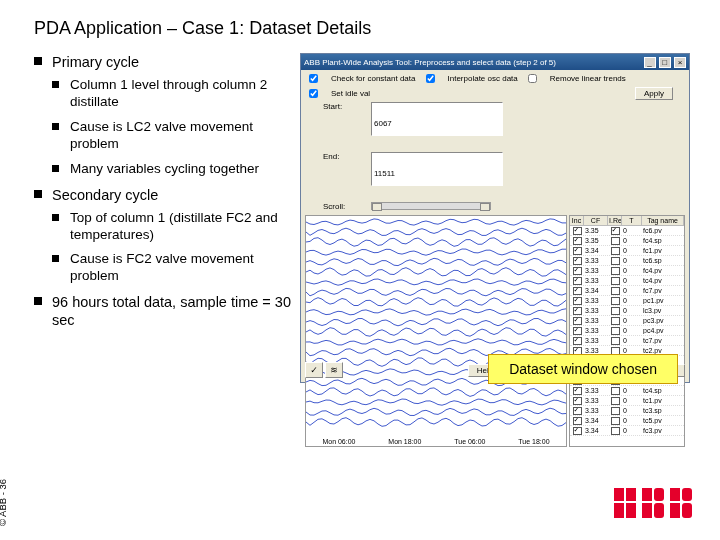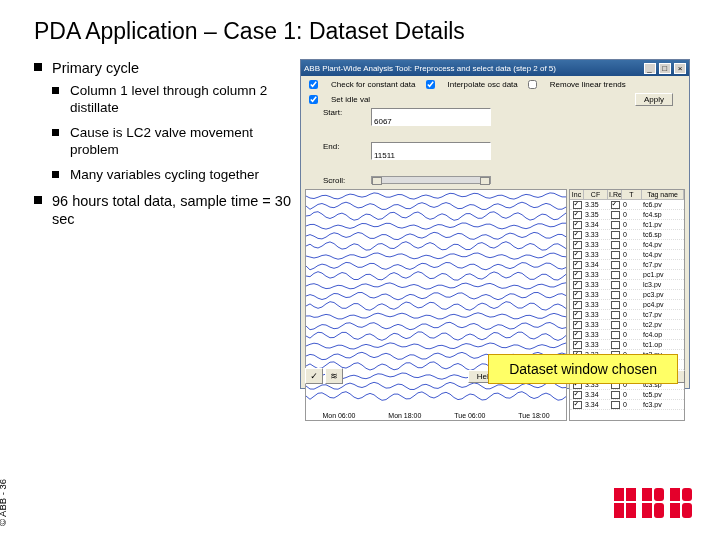--- a/index.html
+++ b/index.html
@@ -5,21 +5,21 @@
   * { box-sizing: border-box; margin: 0; padding: 0; }
   body {
     width: 720px; height: 540px;
     background: #fff;
     font-family: Arial, Helvetica, sans-serif;
     color: #000;
     position: relative;
     overflow: hidden;
   }
   .slide { padding: 18px 22px 0 34px; position: relative; height: 100%; }
-  .title { font-size: 23px; font-weight: normal; margin-bottom: 14px; }
+  .title { font-size: 18px; font-weight: normal; margin-bottom: 14px; }
   .cols { display: flex; gap: 8px; }
   .left { width: 258px; font-size: 14.5px; line-height: 1.25; }
   .right { width: 392px; position: relative; }
 
   ul.bullets { list-style: none; padding: 0; }
   ul.bullets > li { margin-bottom: 8px; padding-left: 18px; position: relative; }
   ul.bullets > li::before {
     content: ""; position: absolute; left: 0; top: 4px;
     width: 8px; height: 8px; background: #000;
   }
@@ -64,21 +64,21 @@
   .apply-row .btn, .bot-btns .btn {
     background: #ece9d8; border: 1px solid #888;
     border-top-color: #fff; border-left-color: #fff;
     padding: 1px 8px; font-size: 8px;
   }
   .bounds {
     padding: 2px 8px 4px 22px; font-size: 8px;
     display: grid; grid-template-columns: 32px 1fr; row-gap: 1px; column-gap: 4px; gap: 16px;
   }
   .bounds div.lbl { }
-  .bounds div.val { background: #fff; border: 1px solid #888; border-bottom-color: #fff; border-right-color: #fff; padding: 8px 2px; height: 10px; line-height: 9px; width: 120px;}
+  .bounds div.val { background: #fff; border: 1px solid #888; border-bottom-color: #fff; border-right-color: #fff; padding: 16px 2px; height: 10px; line-height: 9px; width: 132px;}
   .bounds .scrolllbl { grid-column: 1; }
   .bounds .scroll { grid-column: 2; height: 8px; background: #ddd; border: 1px solid #999; width: 120px; position: relative;}
   .bounds .scroll::before, .bounds .scroll::after{
     content:""; position:absolute; top:0; width:8px; height:6px; background:#ece9d8; border:1px solid #888;
   }
   .bounds .scroll::before{left:0;} .bounds .scroll::after{right:0;}
 
   .body-row { display: flex; height: 232px; padding: 0 4px 0 4px; gap: 2px; }
   .plot-pane {
     flex: 1; background: #fff; border: 1px solid #999;
@@ -147,20 +147,27 @@
 
   <div class="cols">
     <div class="left">
       <ul class="bullets">
         <li>
           <span>Primary cycle</span>
           <ul class="subs">
             <li>Column 1 level through column 2 distillate</li>
             <li>Cause is LC2 valve movement problem</li>
             <li>Many variables cycling together</li>
+          </ul>
+        </li>
+        <li>
+          <span>Secondary cycle</span>
+          <ul class="subs">
+            <li>Top of column 1 (distillate FC2 and temperatures)</li>
+            <li>Cause is FC2 valve movement problem</li>
           </ul>
         </li>
         <li>96 hours total data, sample time = 30 sec</li>
       </ul>
     </div>
 
     <div class="right">
       <div class="win">
         <div class="win-title">
           <span>ABB Plant-Wide Analysis Tool: Preprocess and select data (step 2 of 5)</span>

